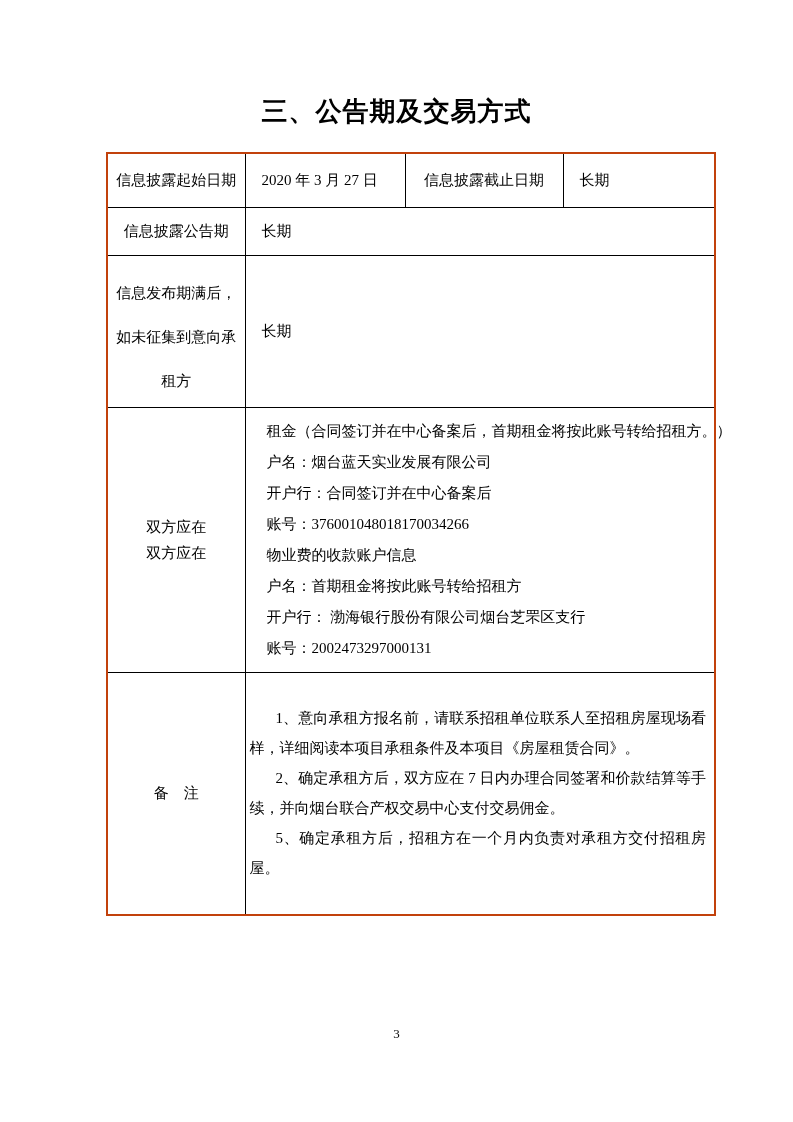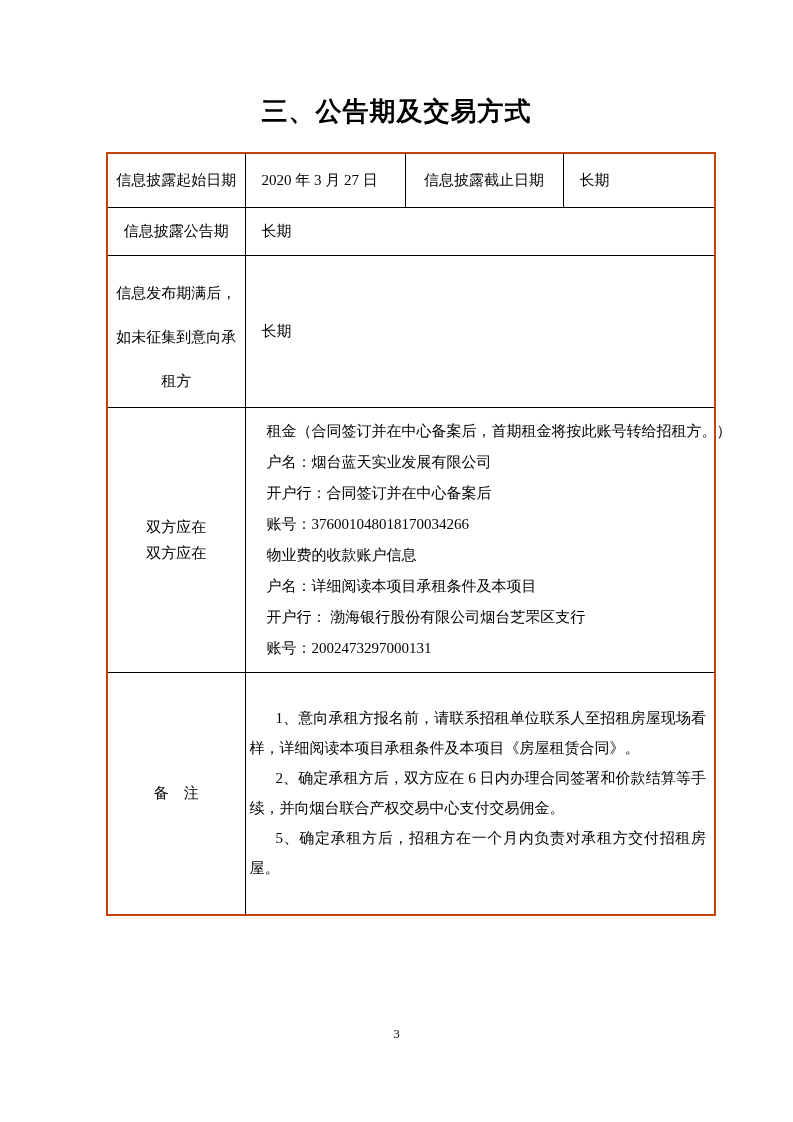--- a/index.html
+++ b/index.html
@@ -119,31 +119,31 @@
       <td class="label-cell payee-label">
         <div class="line">双方应在</div>
         <div class="line">双方应在</div>
       </td>
       <td class="account-cell" colspan="3">
         <div class="acct-line">租金（合同签订并在中心备案后，首期租金将按此账号转给招租方。）</div>
         <div class="acct-line">户名：烟台蓝天实业发展有限公司</div>
         <div class="acct-line">开户行：合同签订并在中心备案后</div>
         <div class="acct-line">账号：376001048018170034266</div>
         <div class="acct-line">物业费的收款账户信息</div>
-        <div class="acct-line">户名：详细阅读本项目承租条件及本项目</div>
+        <div class="acct-line">户名：首期租金将按此账号转给招租方</div>
         <div class="acct-line">开户行： 渤海银行股份有限公司烟台芝罘区支行</div>
         <div class="acct-line">账号：2002473297000131</div>
       </td>
     </tr>
 
     <tr style="height:243px">
       <td class="label-cell">备　注</td>
       <td class="remarks-cell" colspan="3">
         <p>1、意向承租方报名前，请联系招租单位联系人至招租房屋现场看样，详细阅读本项目承租条件及本项目《房屋租赁合同》。</p>
-        <p>2、确定承租方后，双方应在 6 日内办理合同签署和价款结算等手续，并向烟台联合产权交易中心支付交易佣金。</p>
+        <p>2、确定承租方后，双方应在 7 日内办理合同签署和价款结算等手续，并向烟台联合产权交易中心支付交易佣金。</p>
         <p>5、确定承租方后，招租方在一个月内负责对承租方交付招租房屋。</p>
       </td>
     </tr>
   </tbody>
     </table>
 
   <div class="page-number">3</div>
 
 </div>
 

